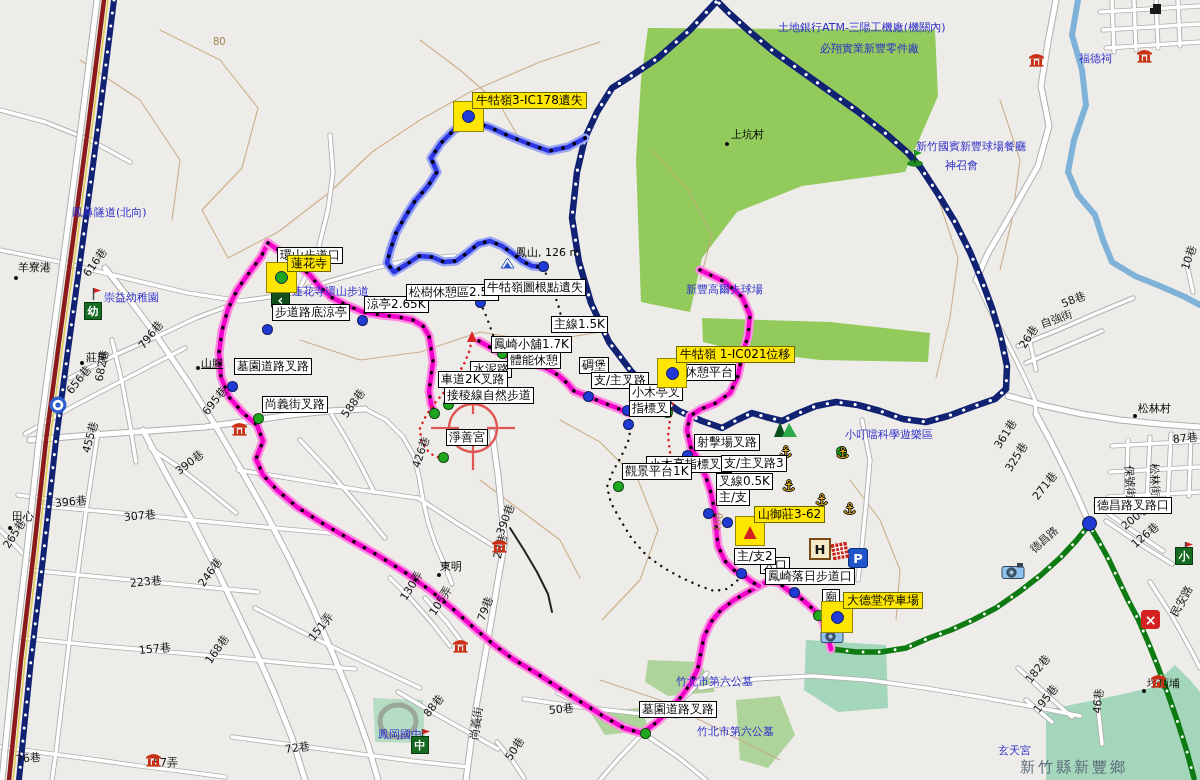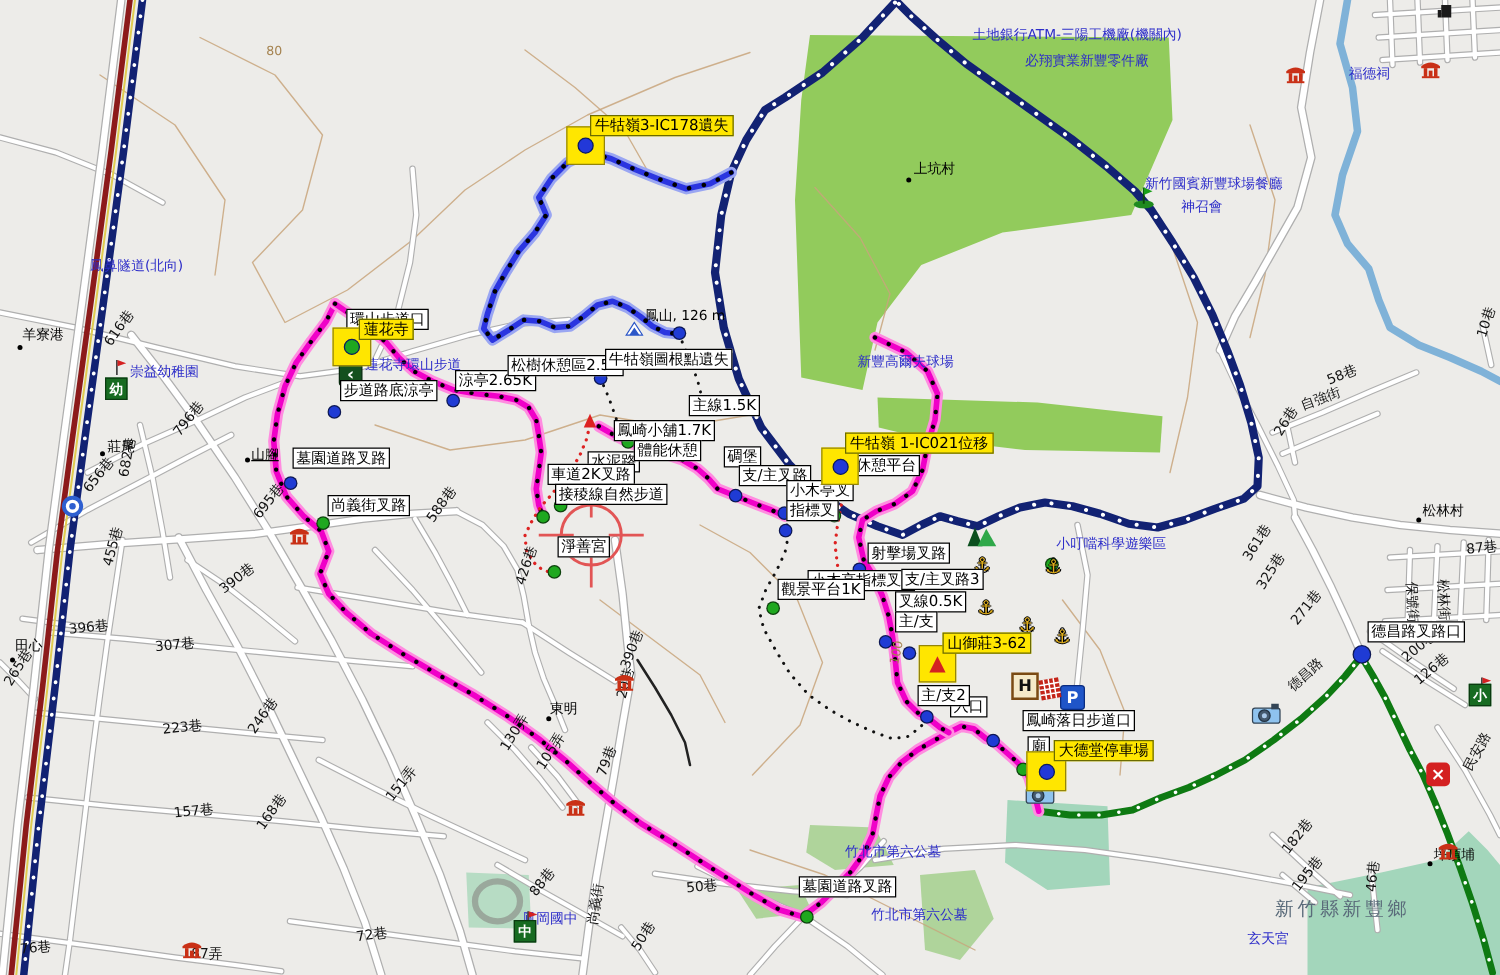--- a/index.html
+++ b/index.html
@@ -387,21 +387,21 @@
       <div class="lbl wlabel" style="left: 629px; top: 400px;">指標叉</div>
       <div class="lbl wlabel" style="left: 682px; top: 364px;">休憩平台</div>
       <div class="lbl wlabel" style="left: 694px; top: 434px;">射擊場叉路</div>
       <div class="lbl wlabel" style="left: 646px; top: 456px;">小木亭指標叉2</div>
       <div class="lbl wlabel" style="left: 622px; top: 463px;">觀景平台1K</div>
       <div class="lbl wlabel" style="left: 721px; top: 455px;">支/主叉路3</div>
       <div class="lbl wlabel" style="left: 716px; top: 473px;">叉線0.5K</div>
       <div class="lbl wlabel" style="left: 716px; top: 489px;">主/支</div>
       <div class="lbl wlabel" style="left: 760px; top: 557px;">入口</div>
       <div class="lbl wlabel" style="left: 734px; top: 548px;">主/支2</div>
-      <div class="lbl wlabel" style="left: 818px; top: 568px;">鳳崎落日步道口</div>
+      <div class="lbl wlabel" style="left: 765px; top: 568px;">鳳崎落日步道口</div>
       <div class="lbl wlabel" style="left: 822px; top: 589px;">廟</div>
       <div class="lbl wlabel" style="left: 639px; top: 701px;">墓園道路叉路</div>
       <div class="lbl wlabel" style="left: 234px; top: 358px;">墓園道路叉路</div>
       <div class="lbl wlabel" style="left: 262px; top: 396px;">尚義街叉路</div>
       <div class="lbl wlabel" style="left: 446px; top: 429px;">淨善宮</div>
       <div class="lbl wlabel" style="left: 1094px; top: 497px;">德昌路叉路口</div>
       <div class="lbl ylabel" style="left: 472px; top: 92px;">牛牯嶺3-IC178遺失</div>
       <div class="lbl ylabel" style="left: 287px; top: 255px;">蓮花寺</div>
       <div class="lbl ylabel" style="left: 676px; top: 346px;">牛牯嶺 1-IC021位移</div>
       <div class="lbl ylabel" style="left: 754px; top: 506px;">山御莊3-62</div>
@@ -410,21 +410,21 @@
       <div class="lbl btext" style="left: 820px; top: 41px;">必翔實業新豐零件廠</div>
       <div class="lbl btext" style="left: 916px; top: 139px;">新竹國賓新豐球場餐廳</div>
       <div class="lbl btext" style="left: 945px; top: 158px;">神召會</div>
       <div class="lbl btext" style="left: 1047px; top: 51px; margin-left: 32px;">福德祠</div>
       <div class="lbl btext" style="left: 292px; top: 284px;">蓮花寺環山步道</div>
       <div class="lbl btext" style="left: 686px; top: 282px;">新豐高爾夫球場</div>
       <div class="lbl btext" style="left: 845px; top: 427px;">小叮噹科學遊樂區</div>
       <div class="lbl btext" style="left: 676px; top: 674px;">竹北市第六公墓</div>
       <div class="lbl btext" style="left: 697px; top: 724px;">竹北市第六公墓</div>
       <div class="lbl btext" style="left: 998px; top: 743px;">玄天宮</div>
-      <div class="lbl btext" style="left: 378px; top: 727px; margin-left: 40px;">鳳岡國中</div>
+      <div class="lbl btext" style="left: 378px; top: 727px;">鳳岡國中</div>
       <div class="lbl btext" style="left: 104px; top: 290px;">崇益幼稚園</div>
       <div class="lbl btext" style="left: 72px; top: 205px;">鳳鼻隧道(北向)</div>
       <div class="lbl vtext" style="left: 18px; top: 260px;">羊寮港</div>
       <div class="vdot" style="left: 14px; top: 276px;"></div>
       <div class="lbl vtext" style="left: 86px; top: 350px;">莊尾</div>
       <div class="vdot" style="left: 80px; top: 361px;"></div>
       <div class="lbl vtext" style="left: 201px; top: 356px; text-decoration: underline;">山腳</div>
       <div class="vdot" style="left: 196px; top: 366px;"></div>
       <div class="lbl vtext" style="left: 12px; top: 509px;">田心</div>
       <div class="vdot" style="left: 8px; top: 526px;"></div>
@@ -477,16 +477,16 @@
       <div class="lbl rtext" style="left: 1062px; top: 297px; transform: rotate(-22deg);">58巷</div>
       <div class="lbl rtext" style="left: 1041px; top: 317px; transform: rotate(-20deg);">自強街</div>
       <div class="lbl rtext" style="left: 1022px; top: 340px; transform: rotate(-58deg);">26巷</div>
       <div class="lbl rtext" style="left: 1185px; top: 262px; transform: rotate(-72deg);">10巷</div>
       <div class="lbl rtext" style="left: 1174px; top: 608px; transform: rotate(-62deg);">民安路</div>
       <div class="lbl rtext" style="left: 1028px; top: 674px; transform: rotate(-52deg);">182巷</div>
       <div class="lbl rtext" style="left: 1036px; top: 704px; transform: rotate(-52deg);">195巷</div>
       <div class="lbl rtext" style="left: 1097px; top: 706px; transform: rotate(-85deg);">46巷</div>
       <div class="lbl ctext" style="left: 213px; top: 34px; transform: rotate(0deg);">80</div>
       <div class="lbl ctext" style="left: 716px; top: 524px; transform: rotate(-78deg);">100</div>
-      <div class="lbl boundary" style="left: 1020px; top: 721px; font-family: Liberation Mono, monospace;">新竹縣新豐鄉</div>
+      <div class="lbl boundary" style="left: 1020px; top: 760px;">新竹縣新豐鄉</div>
       <div class="lbl vtext" style="left: 516px; top: 245px;">鳳山, 126 m</div>
     </div>
   </div>
 
 </body></html>

